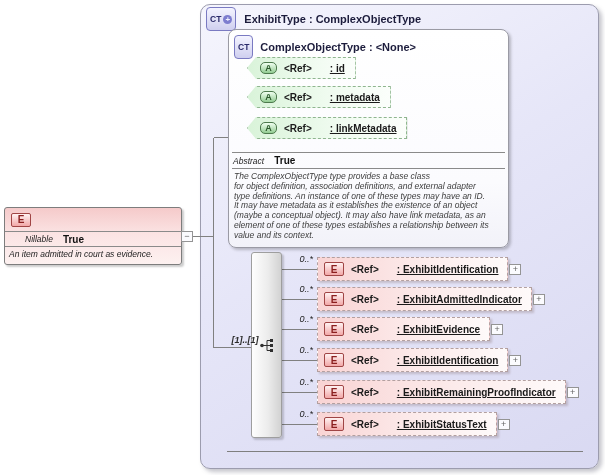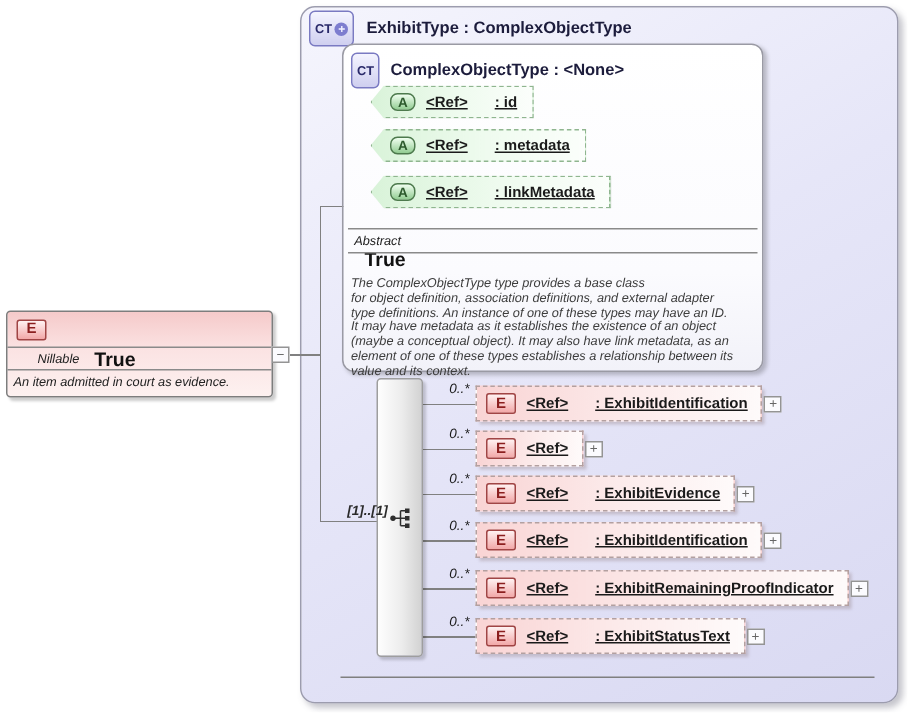--- a/index.html
+++ b/index.html
@@ -29,43 +29,43 @@
     color:#2d5a2d;font-size:9px;font-weight:bold;}
 
   
   .case-box{position:absolute;left:4px;top:207px;width:178px;height:58px;z-index:2;
     background:linear-gradient(180deg,#f5caca 0%,#fbe3e3 45%,#fdf1f0 100%);
     border:1px solid #7d7d7d;border-radius:3px;box-shadow:2px 2px 2px rgba(0,0,0,.2);}
   .case-header{display:flex;align-items:center;gap:6px;height:24px;padding:0 4px 0 6px;border-bottom:1px solid #8a8a8a;}
   .case-title{font-size:10px;font-weight:bold;color:#111;white-space:nowrap;}
   .prop-row{display:flex;align-items:center;height:15px;padding:0 20px;border-bottom:1px solid #8a8a8a;}
   .prop-label{font-size:8.5px;font-style:italic;color:#222;}
-  .prop-value{font-size:13px;font-weight:bold;color:#111;margin-left:10px;}
+  .prop-value{font-size:10px;font-weight:bold;color:#111;margin-left:10px;}
   .case-desc{padding:2px 16px 0 4px;font-size:8.5px;font-style:italic;color:#222;line-height:10px;}
 
   .toggle{position:absolute;display:flex;align-items:center;justify-content:center;width:12px;height:11px;
     border:1px solid #949494;background:#fbfbfe;color:#666;font-size:9px;line-height:9px;z-index:3;}
   .collapse-toggle{left:181px;top:231px;}
 
   
   .inner-box{position:absolute;left:228px;top:29px;width:281px;height:219px;z-index:2;
     background:linear-gradient(180deg,#ffffff 0%,#fbfbfe 70%,#f2f2f9 100%);
     border:1px solid #9a9aa4;border-radius:8px;box-shadow:2px 2px 3px rgba(0,0,0,.22);}
   .inner-header{display:flex;align-items:center;gap:7px;padding:5px 0 0 5px;}
   .attr-row{position:absolute;display:flex;align-items:center;height:22px;}
   .attr-box{display:inline-flex;align-items:center;height:22px;padding:0 10px 0 12px;white-space:nowrap;
     background:linear-gradient(90deg,#d9f3d9 0%,#effbef 55%,#fbfefb 100%);
     border:1px dashed #8fb58f;
     clip-path:polygon(9px 0, 100% 0, 100% 100%, 9px 100%, 0 50%);
     filter:drop-shadow(1.5px 1.5px 1px rgba(90,110,90,.35));}
-  .ref-text{font-size:10px;font-weight:bold;color:#1a1a1a;margin-left:7px;white-space:nowrap;text-decoration:underline;}
+  .ref-text{font-size:10px;font-weight:bold;color:#1a1a1a;margin-left:7px;white-space:nowrap;}
   .name-text{font-size:10px;font-weight:bold;color:#1a1a1a;margin-left:18px;white-space:nowrap;text-decoration:underline;}
   .sep{position:absolute;left:3px;right:3px;height:0;border-top:1px solid #8a8a8a;}
-  .abstract-row{position:absolute;left:4px;top:125px;display:flex;align-items:center;flex-direction:column;}
-  .ct-desc{position:absolute;left:5px;top:154px;width:274px;font-size:8.5px;font-style:italic;
+  .abstract-row{position:absolute;left:4px;top:125px;display:flex;align-items:center;}
+  .ct-desc{position:absolute;left:5px;top:142px;width:274px;font-size:8.5px;font-style:italic;
     color:#3d3d3d;line-height:9.8px;white-space:pre-line;}
 
   
   .seq-bar{position:absolute;left:251px;top:252px;width:31px;height:186px;z-index:2;
     background:linear-gradient(90deg,#fefefe 0%,#ececec 55%,#d2d2d2 100%);
     border:1px solid #9e9e9e;border-radius:3px;box-shadow:2px 2px 2px rgba(0,0,0,.18);}
   .seq-icon{position:absolute;left:7px;top:85px;}
   .seq-card{position:absolute;left:216px;top:335px;width:34px;text-align:center;z-index:2;
     font-size:9px;font-style:italic;font-weight:bold;color:#2a2a2a;margin-left:12px;}
 
@@ -181,20 +181,21 @@
       <span class="name-text">: ExhibitIdentification</span>
     </div>
     <div class="toggle expand-toggle">+</div>
   </div>
 
   <div class="el-row" style="top:287px;">
     <span class="card-label">0..*</span>
     <div class="el-box">
       <span class="e-icon">E</span>
       <span class="ref-text">&lt;Ref&gt;</span>
+      <span class="name-text">: ExhibitAdmittedIndicator</span>
     </div>
     <div class="toggle expand-toggle">+</div>
   </div>
 
   <div class="el-row" style="top:317px;">
     <span class="card-label">0..*</span>
     <div class="el-box">
       <span class="e-icon">E</span>
       <span class="ref-text">&lt;Ref&gt;</span>
       <span class="name-text">: ExhibitEvidence</span>

